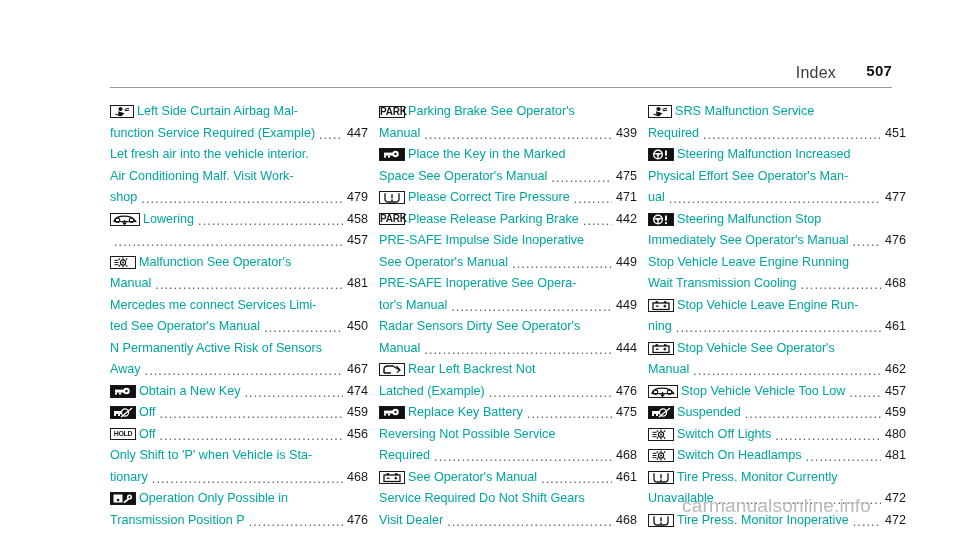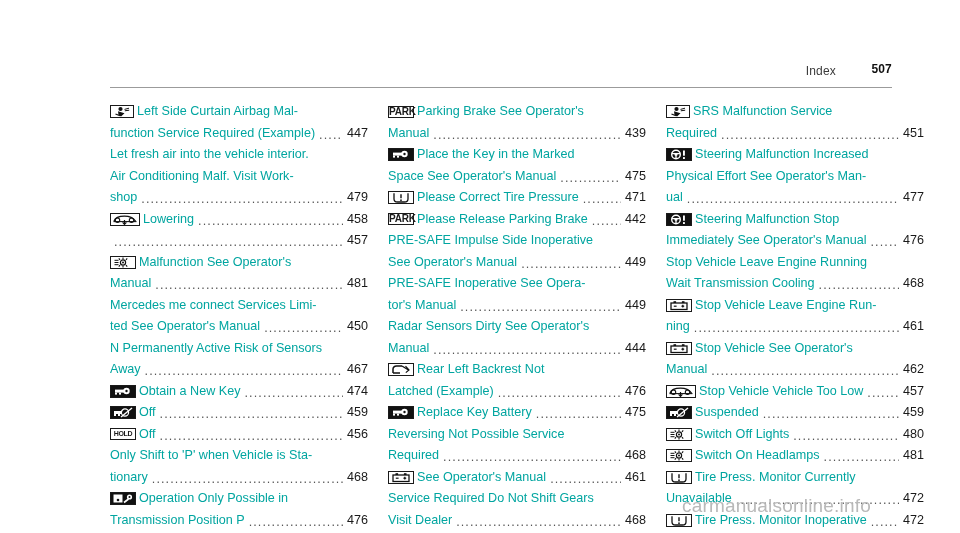--- a/index.html
+++ b/index.html
@@ -20,50 +20,50 @@
     position: absolute;
     left: 110px;
     top: 64px;
     width: 782px;
     height: 26px;
   }
   #header-label {
     position: absolute;
     right: 56px;
     top: 0;
-    font-size: 12px;
+    font-size: 16px;
     color: #3b3b3b;
     letter-spacing: 0.2px;
   }
   #header-pageno {
     position: absolute;
     right: 0;
     top: -2px;
-    font-size: 12px;
+    font-size: 15px;
     font-weight: bold;
     color: #111;
     letter-spacing: 0.2px;
   }
   #header-rule {
     position: absolute;
     left: 0;
     top: 23px;
     width: 782px;
     height: 1px;
     background: #9b9b9b;
   }
 
   
   #columns {
     position: absolute;
     left: 110px;
     top: 101px;
     width: 790px;
     display: flex;
-    gap: 9px;
+    gap: 0px;
   }
   .column {
     width: 263px;
     flex: 0 0 263px;
   }
   .col-1 { padding-right: 6px; }
   .col-2 { padding-right: 6px; }
 
   
   .entry {

